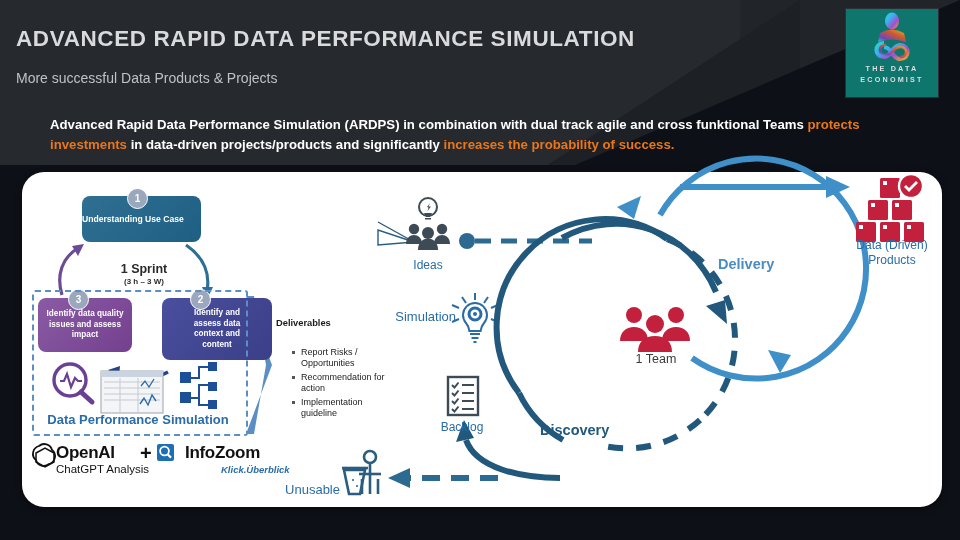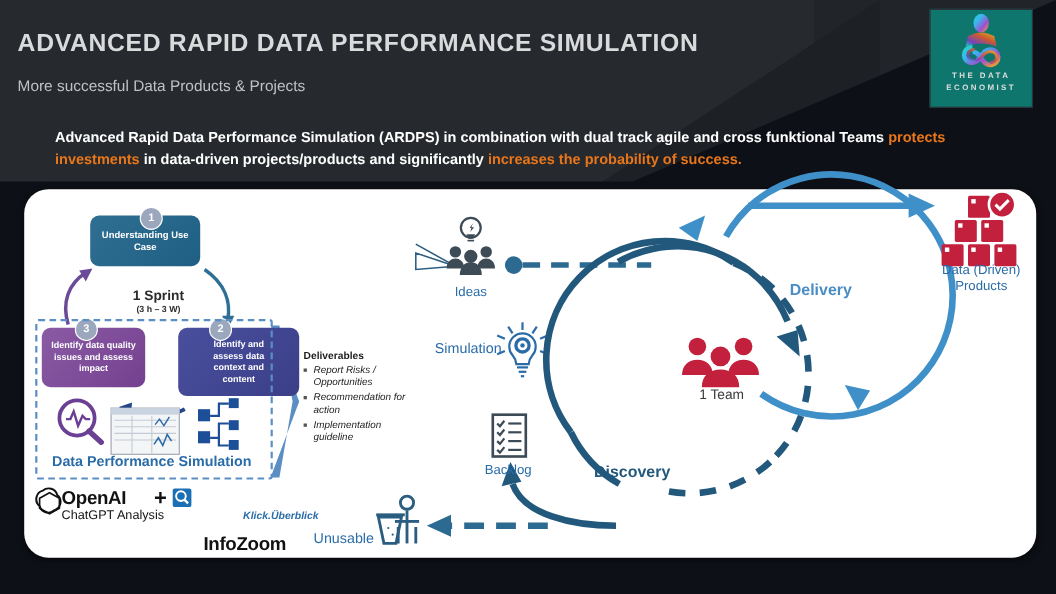--- a/index.html
+++ b/index.html
@@ -57,24 +57,24 @@
 
   
   .card{
     position:absolute;left:22px;top:172px;width:920px;height:335px;
     background:#ffffff;border-radius:22px;
     box-shadow:0 2px 6px rgba(0,0,0,.55);
   }
 
   
   .sprint-box{
-    position:absolute;left:82px;top:196px;width:100px;height:46px;
+    position:absolute;left:82px;top:196px;width:119px;height:46px;
     border-radius:8px;background:linear-gradient(135deg,#2f6f92 0%,#1f5f83 100%);
     color:#fff;font-size:8.6px;line-height:11px;font-weight:600;
-    display:flex;align-items:center;justify-content:flex-end;text-align:center;
+    display:flex;align-items:center;justify-content:flex-start;text-align:center;
   }
   .sprint-box2{
     position:absolute;left:162px;top:298px;width:74px;height:62px;
     border-radius:8px;background:linear-gradient(135deg,#4a4f9e 0%,#3b3f88 100%);
     color:#fff;font-size:8.2px;line-height:10.5px;font-weight:600;
     display:flex;align-items:center;justify-content:center;text-align:center;padding:0 18px;
   }
   .sprint-box3{
     position:absolute;left:38px;top:298px;width:88px;height:54px;
     border-radius:8px;background:linear-gradient(135deg,#8a5ba4 0%,#74408f 100%);
@@ -102,21 +102,21 @@
   .dps-label{
     position:absolute;left:32px;top:412px;width:212px;text-align:center;
     font-size:13px;font-weight:bold;color:#2a6ca8;
   }
 
   
   .tools{position:absolute;left:28px;top:443px;width:240px;height:42px;}
   .oai-name{position:absolute;left:28px;top:0;font-size:17px;font-weight:bold;color:#111;letter-spacing:-.3px;}
   .oai-sub{position:absolute;left:28px;top:20px;font-size:11.5px;color:#111;}
   .plus{position:absolute;left:112px;top:-1px;font-size:20px;font-weight:bold;color:#111;}
-  .iz-name{position:absolute;left:157px;top:0;font-size:17px;font-weight:bold;color:#111;letter-spacing:-.3px;margin-top:42px;}
+  .iz-name{position:absolute;left:157px;top:0;font-size:17px;font-weight:bold;color:#111;letter-spacing:-.3px;}
   .iz-sub{position:absolute;left:163px;top:21px;font-size:9.5px;font-style:italic;font-weight:bold;color:#2a6ca8;margin-left:30px;}
 
   
   .callout{
     position:absolute;left:266px;top:180px;width:112px;height:56px;
     border:1.6px solid #2a5d80;background:#fff;
     font-size:10.6px;line-height:14px;color:#333;text-align:center;
     display:flex;align-items:center;justify-content:center;
   }
 
@@ -135,21 +135,21 @@
     position:absolute;left:540px;top:422px;width:104px;text-align:left;
     font-size:14.5px;font-weight:bold;color:#22587c;
   }
   .lbl-team{
     position:absolute;left:608px;top:352px;width:96px;text-align:center;
     font-size:12.5px;color:#3a3a3a;
   }
 
   
   .deliv-title{position:absolute;left:276px;top:318px;font-size:9.3px;font-weight:bold;color:#1b1b1b;}
-  .deliv-list{position:absolute;left:276px;top:331px;width:94px;margin:0;padding:0;list-style:none;font-style:italic;}
+  .deliv-list{position:absolute;left:276px;top:331px;width:94px;margin:16px;padding:0;list-style:none;}
   .deliv-list li{
     position:relative;padding-left:9px;font-size:9px;line-height:11.4px;color:#1b1b1b;margin-bottom:2px;
   }
   .deliv-list li:before{
     content:"";position:absolute;left:0;top:4px;width:3.4px;height:3.4px;background:#555;
   }
 
   
   .footer{
     position:absolute;left:0;bottom:0;width:960px;height:28px;background:#0b0e14;

